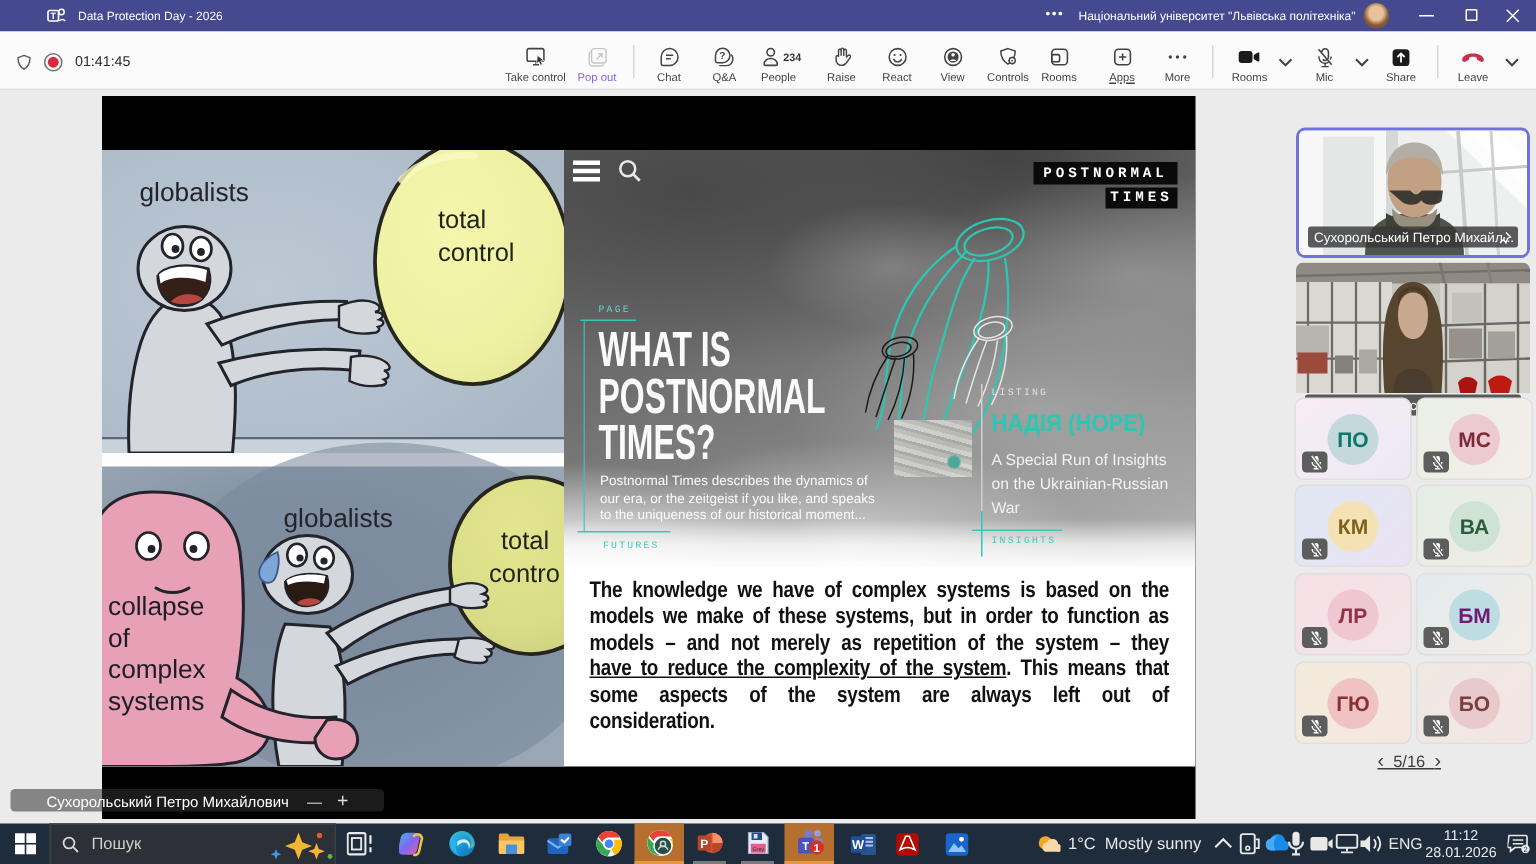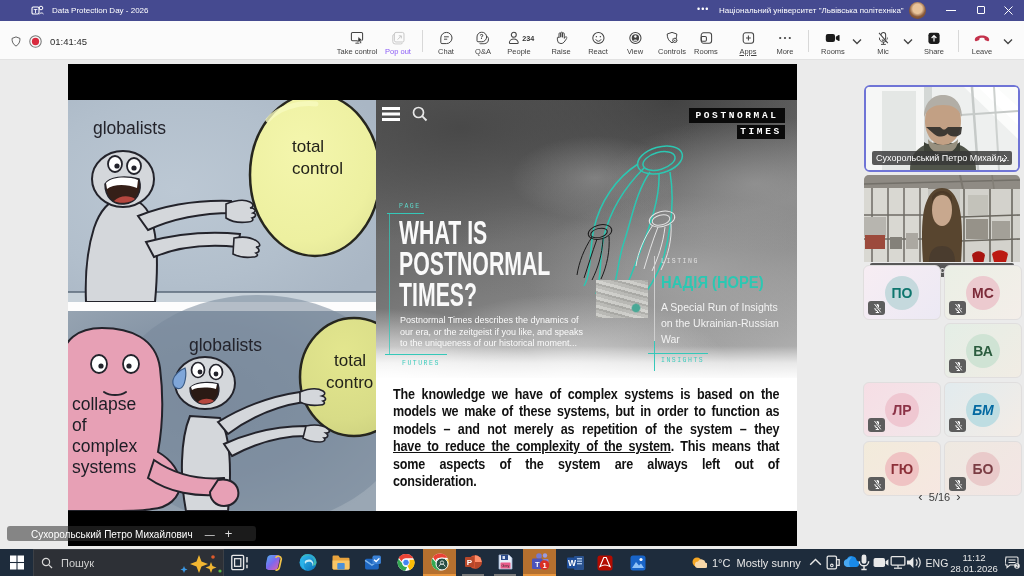--- a/index.html
+++ b/index.html
@@ -504,20 +504,33 @@
           <svg width="10" height="11" viewBox="0 0 10 11">
             <rect x="4" y="1" width="3" height="5.4" rx="1.5" fill="#fff"></rect>
             <path d="M2.8 5 a2.7 2.9 0 0 0 5.4 0" fill="none" stroke="#fff" stroke-width="0.95"></path>
             <line x1="5.5" y1="8" x2="5.5" y2="9.1" stroke="#fff" stroke-width="0.95"></line>
             <line x1="3.7" y1="9.5" x2="7.3" y2="9.5" stroke="#fff" stroke-width="0.95"></line>
             <line x1="2.2" y1="0.8" x2="8.8" y2="9.6" stroke="#5d5d5d" stroke-width="2.4"></line>
             <line x1="2.5" y1="1" x2="8.8" y2="9.4" stroke="#fff" stroke-width="0.95"></line>
           </svg>
         </div>
       </div>
+    <div class="itile" style="left:8px;top:262px;background:linear-gradient(135deg,#dfe8f2,#eae2f3);">
+        <div class="icircle" style="background:#f4e2b4;color:#7d611c;">КМ</div>
+        <div class="micbadge">
+          <svg width="10" height="11" viewBox="0 0 10 11">
+            <rect x="4" y="1" width="3" height="5.4" rx="1.5" fill="#fff"></rect>
+            <path d="M2.8 5 a2.7 2.9 0 0 0 5.4 0" fill="none" stroke="#fff" stroke-width="0.95"></path>
+            <line x1="5.5" y1="8" x2="5.5" y2="9.1" stroke="#fff" stroke-width="0.95"></line>
+            <line x1="3.7" y1="9.5" x2="7.3" y2="9.5" stroke="#fff" stroke-width="0.95"></line>
+            <line x1="2.2" y1="0.8" x2="8.8" y2="9.6" stroke="#5d5d5d" stroke-width="2.4"></line>
+            <line x1="2.5" y1="1" x2="8.8" y2="9.4" stroke="#fff" stroke-width="0.95"></line>
+          </svg>
+        </div>
+      </div>
     <div class="itile" style="left:89px;top:262px;background:linear-gradient(135deg,#e4eee6,#f1ece4);">
         <div class="icircle" style="background:#cfe3d4;color:#2a5c3e;">ВА</div>
         <div class="micbadge">
           <svg width="10" height="11" viewBox="0 0 10 11">
             <rect x="4" y="1" width="3" height="5.4" rx="1.5" fill="#fff"></rect>
             <path d="M2.8 5 a2.7 2.9 0 0 0 5.4 0" fill="none" stroke="#fff" stroke-width="0.95"></path>
             <line x1="5.5" y1="8" x2="5.5" y2="9.1" stroke="#fff" stroke-width="0.95"></line>
             <line x1="3.7" y1="9.5" x2="7.3" y2="9.5" stroke="#fff" stroke-width="0.95"></line>
             <line x1="2.2" y1="0.8" x2="8.8" y2="9.6" stroke="#5d5d5d" stroke-width="2.4"></line>
             <line x1="2.5" y1="1" x2="8.8" y2="9.4" stroke="#fff" stroke-width="0.95"></line>
@@ -531,21 +544,21 @@
             <rect x="4" y="1" width="3" height="5.4" rx="1.5" fill="#fff"></rect>
             <path d="M2.8 5 a2.7 2.9 0 0 0 5.4 0" fill="none" stroke="#fff" stroke-width="0.95"></path>
             <line x1="5.5" y1="8" x2="5.5" y2="9.1" stroke="#fff" stroke-width="0.95"></line>
             <line x1="3.7" y1="9.5" x2="7.3" y2="9.5" stroke="#fff" stroke-width="0.95"></line>
             <line x1="2.2" y1="0.8" x2="8.8" y2="9.6" stroke="#5d5d5d" stroke-width="2.4"></line>
             <line x1="2.5" y1="1" x2="8.8" y2="9.4" stroke="#fff" stroke-width="0.95"></line>
           </svg>
         </div>
       </div>
     <div class="itile" style="left:89px;top:321px;background:linear-gradient(135deg,#e2ebee,#f3ece6);">
-        <div class="icircle" style="background:#bedde2;color:#0369a1;font-style:italic;">БМ</div>
+        <div class="icircle" style="background:#bedde2;color:#701a75;">БМ</div>
         <div class="micbadge">
           <svg width="10" height="11" viewBox="0 0 10 11">
             <rect x="4" y="1" width="3" height="5.4" rx="1.5" fill="#fff"></rect>
             <path d="M2.8 5 a2.7 2.9 0 0 0 5.4 0" fill="none" stroke="#fff" stroke-width="0.95"></path>
             <line x1="5.5" y1="8" x2="5.5" y2="9.1" stroke="#fff" stroke-width="0.95"></line>
             <line x1="3.7" y1="9.5" x2="7.3" y2="9.5" stroke="#fff" stroke-width="0.95"></line>
             <line x1="2.2" y1="0.8" x2="8.8" y2="9.6" stroke="#5d5d5d" stroke-width="2.4"></line>
             <line x1="2.5" y1="1" x2="8.8" y2="9.4" stroke="#fff" stroke-width="0.95"></line>
           </svg>
         </div>
@@ -569,21 +582,21 @@
           <svg width="10" height="11" viewBox="0 0 10 11">
             <rect x="4" y="1" width="3" height="5.4" rx="1.5" fill="#fff"></rect>
             <path d="M2.8 5 a2.7 2.9 0 0 0 5.4 0" fill="none" stroke="#fff" stroke-width="0.95"></path>
             <line x1="5.5" y1="8" x2="5.5" y2="9.1" stroke="#fff" stroke-width="0.95"></line>
             <line x1="3.7" y1="9.5" x2="7.3" y2="9.5" stroke="#fff" stroke-width="0.95"></line>
             <line x1="2.2" y1="0.8" x2="8.8" y2="9.6" stroke="#5d5d5d" stroke-width="2.4"></line>
             <line x1="2.5" y1="1" x2="8.8" y2="9.4" stroke="#fff" stroke-width="0.95"></line>
           </svg>
         </div>
       </div>
-    <div style="position:absolute;left:0px;top:428px;width:169px;text-align:center;font-size:11px;color:#3d3d3d;"><span style="font-size:13px;">‹</span>&nbsp;&nbsp;5/16&nbsp;&nbsp;<span style="font-size:13px;">›</span></div>
+    <div style="position:absolute;left:0px;top:438px;width:169px;text-align:center;font-size:11px;color:#3d3d3d;text-decoration:underline;"><span style="font-size:13px;">‹</span>&nbsp;&nbsp;5/16&nbsp;&nbsp;<span style="font-size:13px;">›</span></div>
   </div>
 
   <div class="abs" style="left:7px;top:526px;height:15px;background:rgba(50,50,50,0.55);border-radius:3px;color:#fff;font-size:10px;line-height:15px;padding:0 24px;white-space:nowrap;z-index:5;">Сухорольський Петро Михайлович<span style="margin-left:12px;color:#ddd;">—</span><span style="margin-left:10px;color:#ddd;font-size:13px;">+</span></div>
   <div id="taskbar">
     <svg class="tk" style="left:10px;width:14px;" width="13" height="13" viewBox="0 0 13 13">
         <rect x="0" y="0" width="6" height="6" fill="#fff"></rect>
         <rect x="7" y="0" width="6" height="6" fill="#fff"></rect>
         <rect x="0" y="7" width="6" height="6" fill="#fff"></rect>
         <rect x="7" y="7" width="6" height="6" fill="#fff"></rect>
       </svg>

